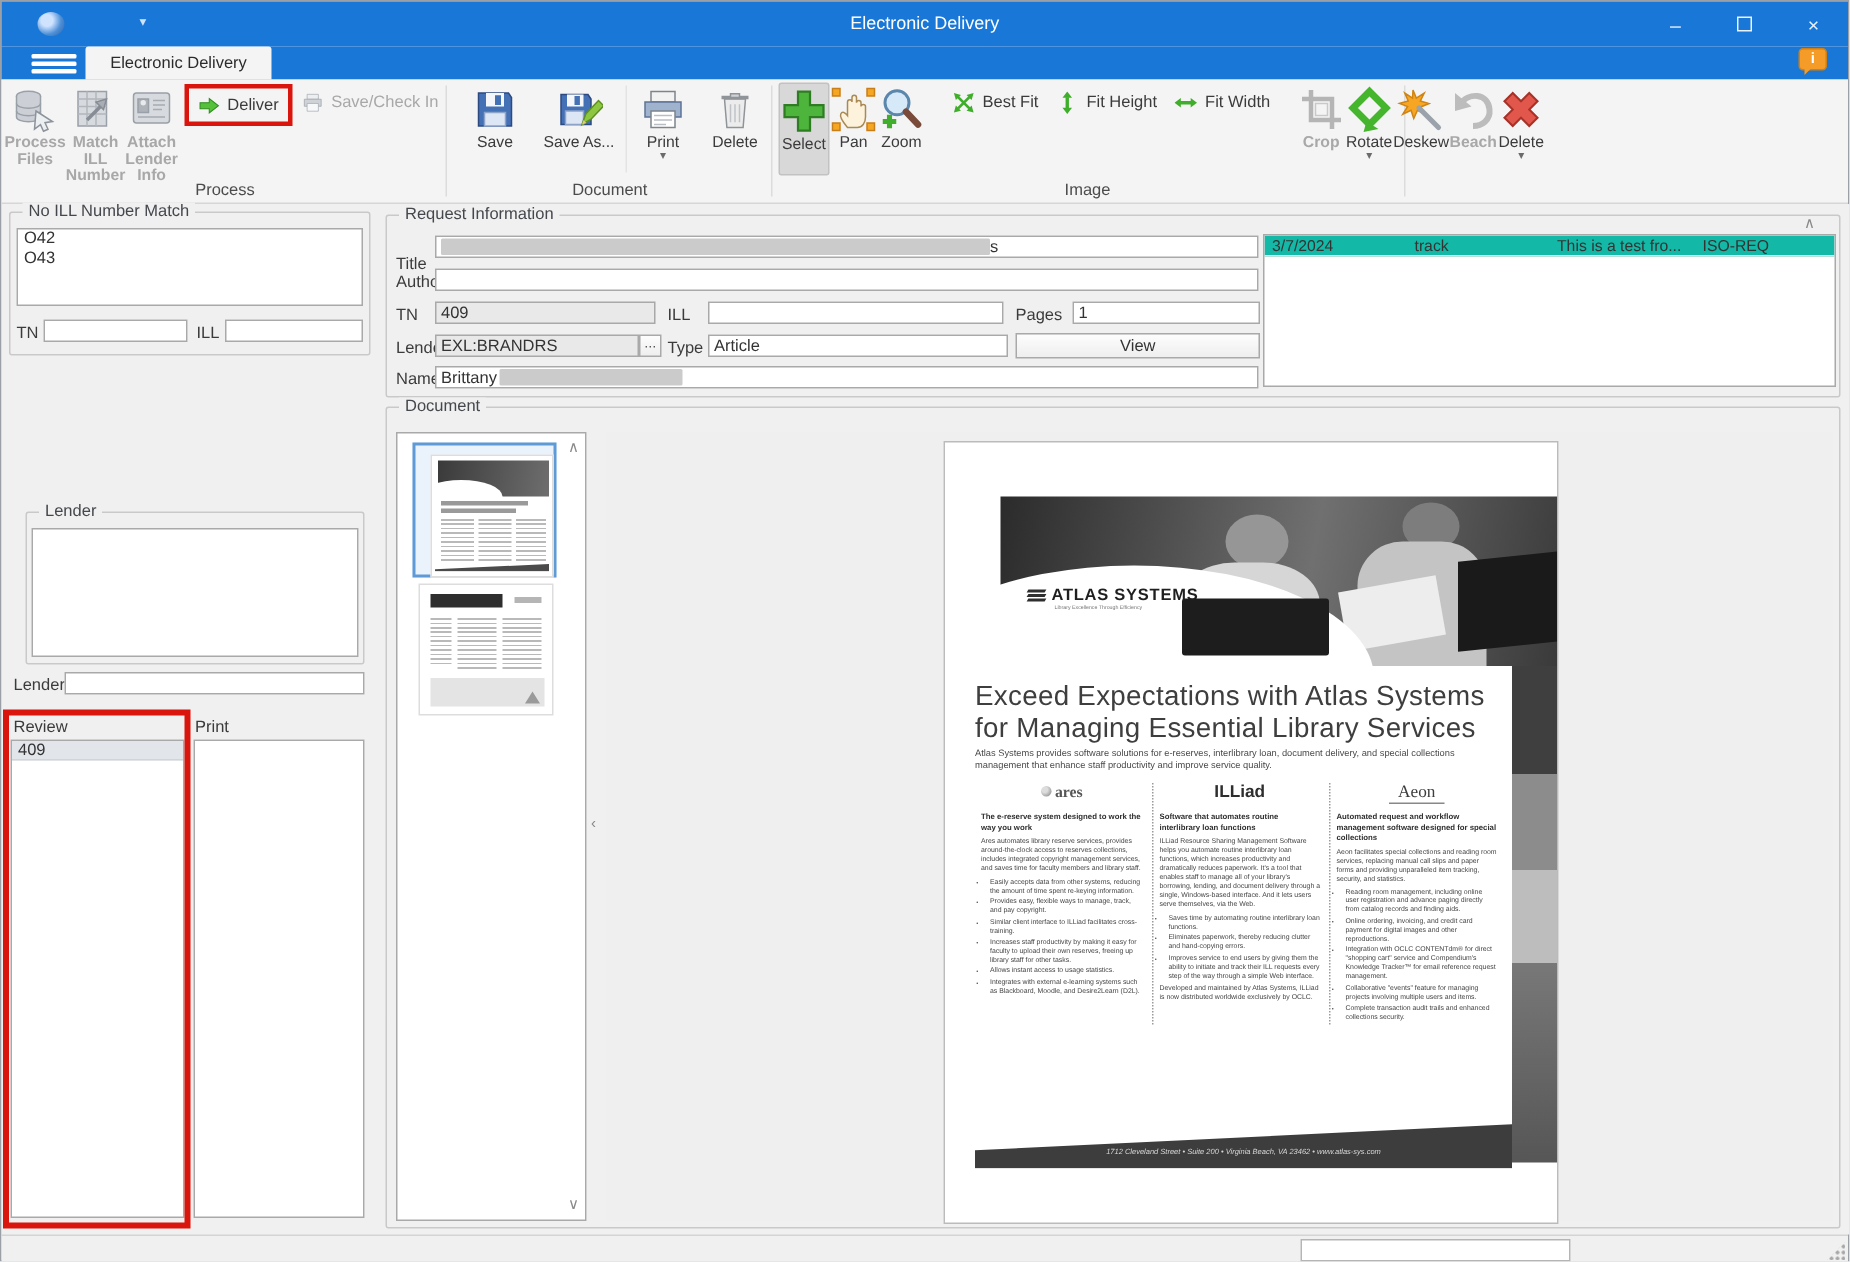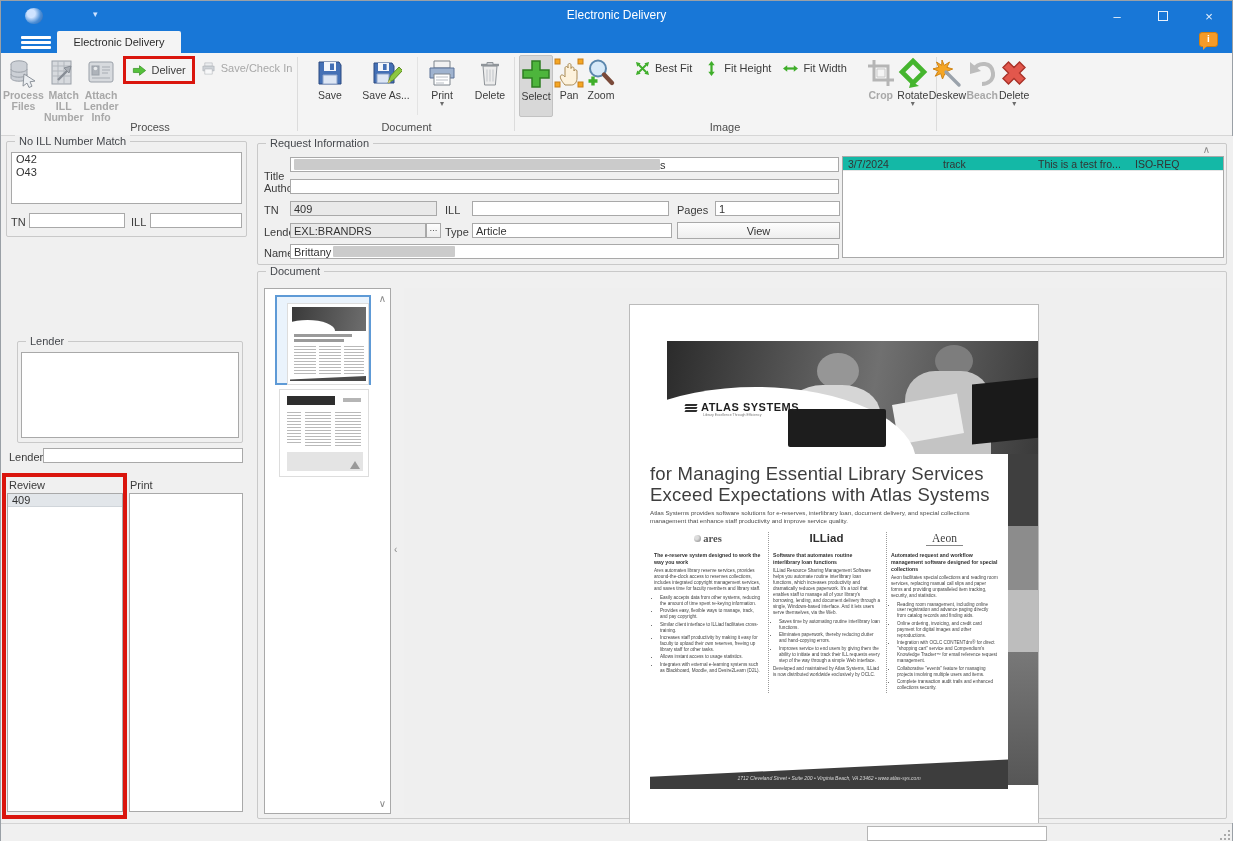--- a/index.html
+++ b/index.html
@@ -440,21 +440,21 @@
             <div style="position:absolute;right:3px;bottom:2px;width:0;height:0;border-left:5px solid transparent;border-right:5px solid transparent;border-bottom:8px solid #9a9a9a"></div>
           </div>
         </div>
       </div>
 
       <div style="position:absolute;left:136px;top:16px;width:9px;height:526px">
         <span class="chev" style="left:0;top:256px">‹</span>
       </div>
 
       <div style="position:absolute;left:146px;top:16px;width:818px;height:526px;background:#efefef">
-        <div class="page" style="left:225px;top:16px;width:410px;height:522px">
+        <div class="page" style="left:225px;top:6px;width:410px;height:522px">
           <div class="photo">
             <div style="position:absolute;left:150px;top:12px;width:42px;height:36px;border-radius:50%;background:#969696"></div>
             <div style="position:absolute;left:118px;top:44px;width:95px;height:70px;border-radius:40% 40% 0 0;background:#d6d6d6"></div>
             <div style="position:absolute;left:268px;top:4px;width:38px;height:32px;border-radius:50%;background:#7d7d7d"></div>
             <div style="position:absolute;left:238px;top:30px;width:86px;height:84px;border-radius:35% 35% 0 0;background:#c4c4c4"></div>
             <div style="position:absolute;left:228px;top:58px;width:66px;height:40px;background:#ededed;transform:rotate(-10deg)"></div>
             <div style="position:absolute;left:305px;top:40px;width:68px;height:60px;background:#1a1a1a;transform:skewY(-6deg)"></div>
           </div>
           <div class="swoosh"></div>
           <div class="darkband"></div>
@@ -462,22 +462,22 @@
             <span class="logo-mark"><i></i><i></i><i></i></span><span class="logo-text">ATLAS SYSTEMS</span>
             <div class="logo-tag">Library Excellence Through Efficiency</div>
           </div>
           <div class="rstrip">
             <div style="height:72px;background:#3f3f3f"></div>
             <div style="height:64px;background:#8c8c8c"></div>
             <div style="height:62px;background:#bdbdbd"></div>
             <div style="height:133px;background:linear-gradient(#787878,#565656)"></div>
           </div>
           <div class="headline">
+            <div>Exceed Expectations with Atlas Systems</div>
             <div>for Managing Essential Library Services</div>
-            <div>Exceed Expectations with Atlas Systems</div>
           </div>
           <div class="intro">Atlas Systems provides software solutions for e-reserves, interlibrary loan, document delivery, and special collections management that enhance staff productivity and improve service quality.</div>
           <div class="cols">
             <div class="bcol">
               <div class="brandline"><span class="brand-ares">ares</span></div>
               <div class="bhead">The e-reserve system designed to work the way you work</div>
               <div class="bbody">Ares automates library reserve services, provides around-the-clock access to reserves collections, includes integrated copyright management services, and saves time for faculty members and library staff.</div>
               <ul>
                   <li>Easily accepts data from other systems, reducing the amount of time spent re-keying information.</li>
                   <li>Provides easy, flexible ways to manage, track, and pay copyright.</li>

